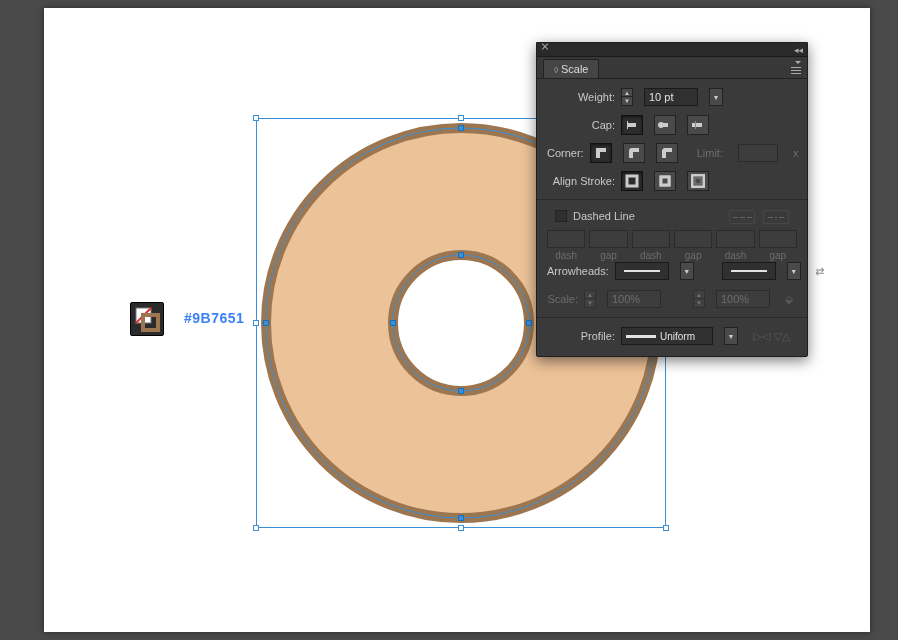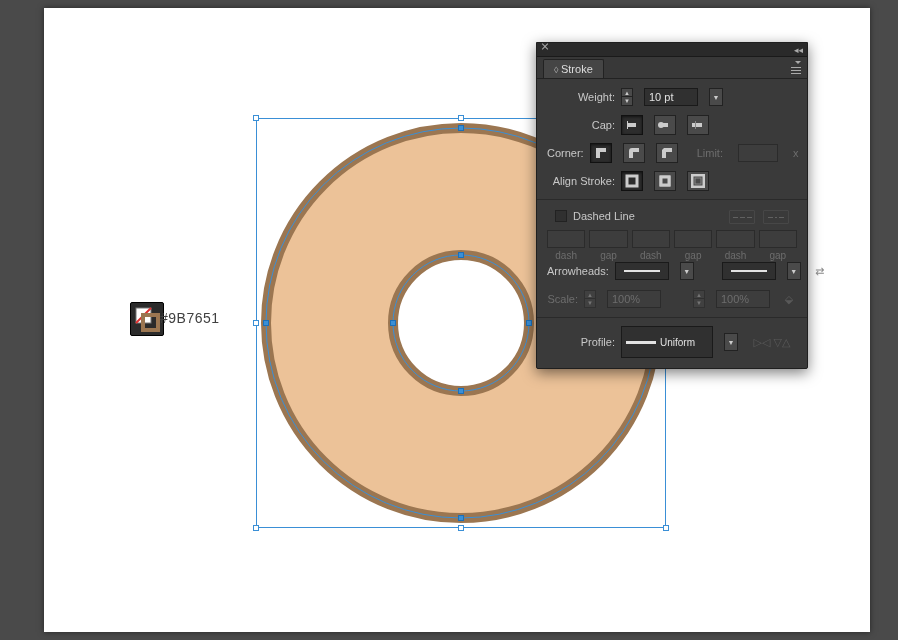--- a/index.html
+++ b/index.html
@@ -11,21 +11,21 @@
   .sel-h-tl { left: -4px; top: -4px; } .sel-h-tr { right: -4px; top: -4px; }
   .sel-h-bl { left: -4px; bottom: -4px; } .sel-h-br { right: -4px; bottom: -4px; }
   .sel-h-tm { left: calc(50% - 3px); top: -4px; } .sel-h-bm { left: calc(50% - 3px); bottom: -4px; }
   .sel-h-ml { left: -4px; top: calc(50% - 3px); } .sel-h-mr { right: -4px; top: calc(50% - 3px); }
 
   .donut-wrap { position: absolute; left: 212px; top: 110px; width: 410px; height: 410px; }
   .anchor { position: absolute; width: 6px; height: 6px; background: #3a8fd6; border: 1px solid #1b6fb8; transform: translate(-50%,-50%);}
   
   .swatch-box { position: absolute; left: 86px; top: 294px; width: 34px; height: 34px; background: #2b2b2b; border: 1px solid #000; border-radius: 2px; padding:3px; display:flex; align-items:center; justify-content:center; }
   .swatch-box svg { width:26px; height:26px;}
-  .swatch-label { position: absolute; left: 116px; top: 302px; color: #404040; font-size: 14px; letter-spacing:.5px;}
+  .swatch-label { position: absolute; left: 140px; top: 302px; color: #3b82f6; font-size: 14px; letter-spacing:.5px;font-weight:bold;}
 
   
   .panel { position: absolute; left: 536px; top: 42px; width: 272px; background: #3a3a3a; color: #c8c8c8; font-size: 11px; border: 1px solid #1f1f1f; border-radius: 0 0 2px 2px; box-shadow: 0 4px 14px rgba(0,0,0,.5); }
   .panel-topbar { height: 14px; background: #2a2a2a; border-bottom: 1px solid #1a1a1a; display:flex; align-items:center; justify-content:space-between; padding: 0 4px;}
   .panel-close { width: 8px; height: 8px; display:block; }
   .panel-close::before,.panel-close::after{content:"";position:absolute;width:8px;height:1px;background:#aaa;}
   .panel-close{position:relative;}
   .panel-close::before{transform:rotate(45deg);} .panel-close::after{transform:rotate(-45deg);}
   .panel-chev { font-size: 9px; color:#aaa;}
   .panel-tabs { height: 22px; background:#383838; border-bottom:1px solid #222; display:flex; align-items:center; padding: 0 6px; position:relative;}
@@ -66,21 +66,21 @@
 
   .dash-fields { display:flex; gap:4px; margin-bottom:2px;}
   .dash-field { flex:1; height:18px; background:#3d3d3d; border:1px solid #2b2b2b;}
   .dash-labels { display:flex; gap:4px; font-size:10px; color:#6d6d6d; }
   .dash-labels span{flex:1; text-align:center;}
 
   .arrow-sel { width:54px; height:18px; background:#303030; border:1px solid #1a1a1a; display:flex; align-items:center; justify-content:center;}
   .arrow-sel .line{ width:36px; height:2px; background:#e2e2e2;}
   .swap-icon{ width:16px; height:18px; display:flex; align-items:center; justify-content:center; color:#888; font-size:11px; margin-left:auto;}
 
-  .profile-sel { width:92px; height:32px; background:#303030; border:1px solid #1a1a1a; display:flex; align-items:center; padding:0 4px; gap:4px;}
+  .profile-sel { width:92px; height:18px; background:#303030; border:1px solid #1a1a1a; display:flex; align-items:center; padding:0 4px; gap:4px;}
   .profile-sel .shape{ width:30px; height:3px; background:#e2e2e2;}
   .profile-extra{ display:flex; gap:6px; margin-left:6px;}
   .profile-extra .mini{ width:14px; height:14px; opacity:.4; display:flex; align-items:center; justify-content:center; color:#888;}
   
 </style>
 </head>
 <body>
 
 <div class="artboard">
 
@@ -130,21 +130,21 @@
   </div>
   <div class="swatch-label">#9B7651</div>
 </div>
 
 <div class="panel">
   <div class="panel-topbar">
     <span class="panel-close"></span>
     <span class="panel-chev">◂◂</span>
   </div>
   <div class="panel-tabs">
-    <div class="panel-tab">Stroke</div>
+    <div class="panel-tab">Scale</div>
     <div class="panel-menu-icon">
         <span></span>
         <span></span>
         <span></span>
         <span></span>
       </div>
   </div>
 
   <div class="panel-body">
 

